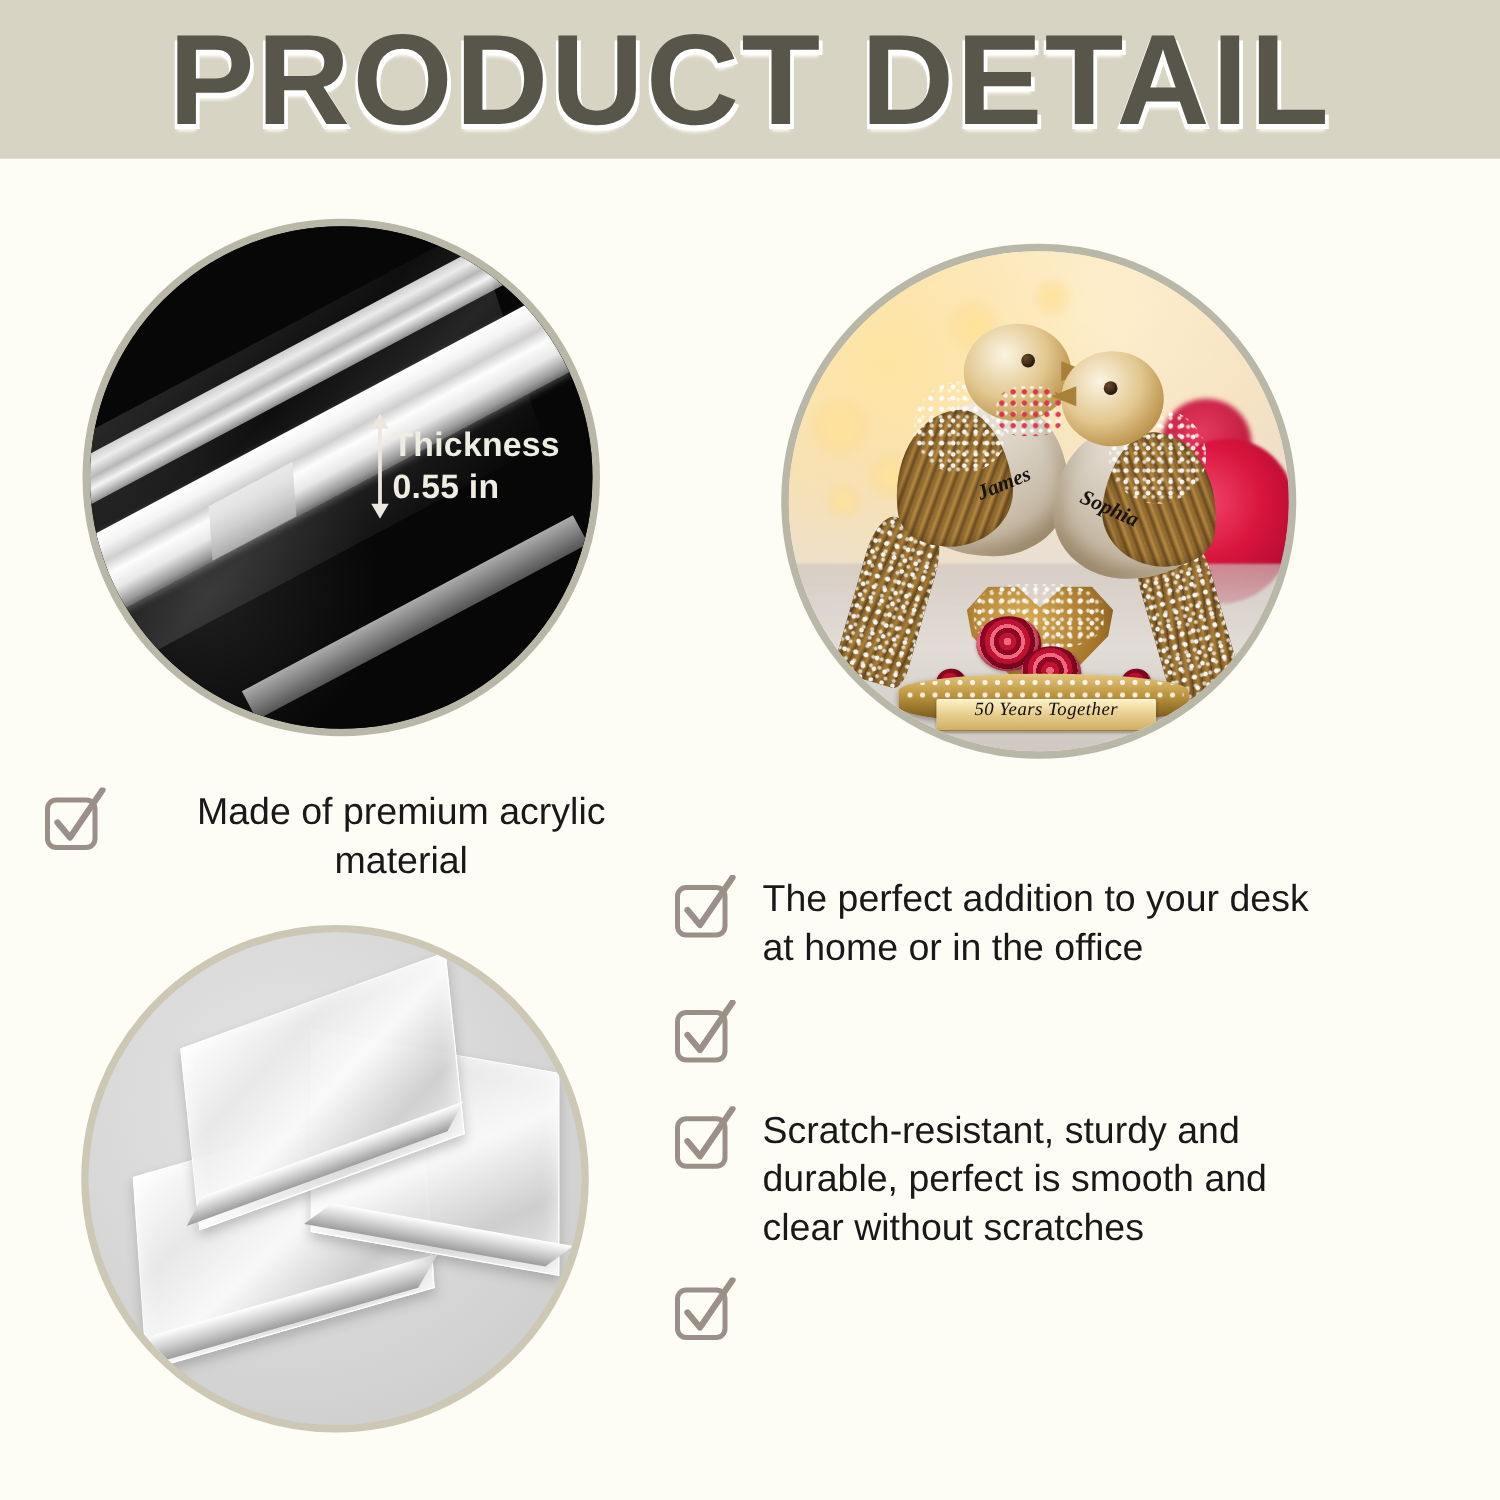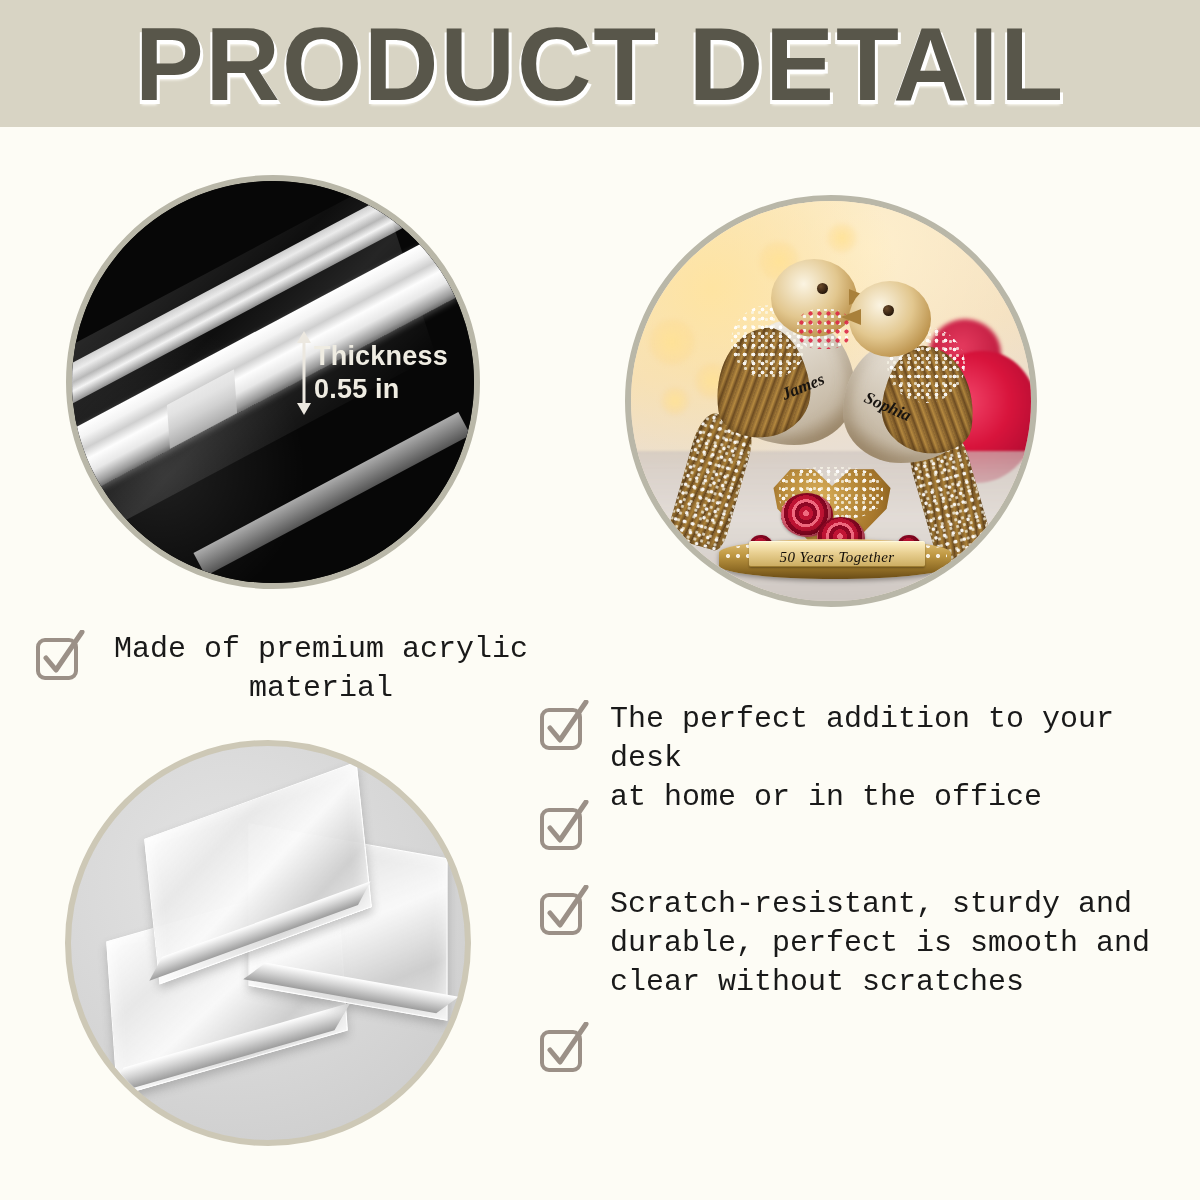--- a/index.html
+++ b/index.html
@@ -287,29 +287,29 @@
     position: absolute;
     inset: 2px 4px 12px 4px;
     border-radius: 50% / 40%;
     background-image: radial-gradient(circle, rgba(255,255,255,0.95) 0 1.7px, rgba(255,255,255,0) 2.4px);
     background-size: 10px 10px;
     opacity: .9;
   }
   .plaque {
     position: absolute;
     left: 30px;
-    bottom: 18px;
+    bottom: 0;
     width: 176px;
     height: 24px;
     border-radius: 2px;
     background: linear-gradient(180deg, #fdf0c6 0%, #e9d092 45%, #cdae63 100%);
     border-top: 1px solid #fff8dd;
     border-bottom: 1px solid #9d7c31;
     display: flex;
-    align-items: flex-end;
+    align-items: flex-start;
     justify-content: center;
     box-shadow: 0 1px 2px rgba(0,0,0,.3);
   }
   .plaque-text {
     font-family: "Liberation Serif", serif;
     font-style: italic;
     font-size: 15px;
     color: #120d08;
     white-space: nowrap;
     letter-spacing: .4px;
@@ -342,21 +342,21 @@
   
   .feature {
     position: absolute;
     display: flex;
     align-items: flex-start;
     gap: 20px;
   }
   .check-icon { flex: 0 0 auto; display: block; }
   .feature-text {
     color: #191919;
-    font-family: Liberation Mono, monospace;
+    font-family: Liberation Sans, sans-serif;
     font-size: 30px;
     line-height: 39px;
     white-space: pre-line;
   }
   #feature-acrylic {
     left: 34px;
     top: 630px;
     width: 520px;
   }
   #feature-acrylic .feature-text { text-align: center; width: 430px; }

